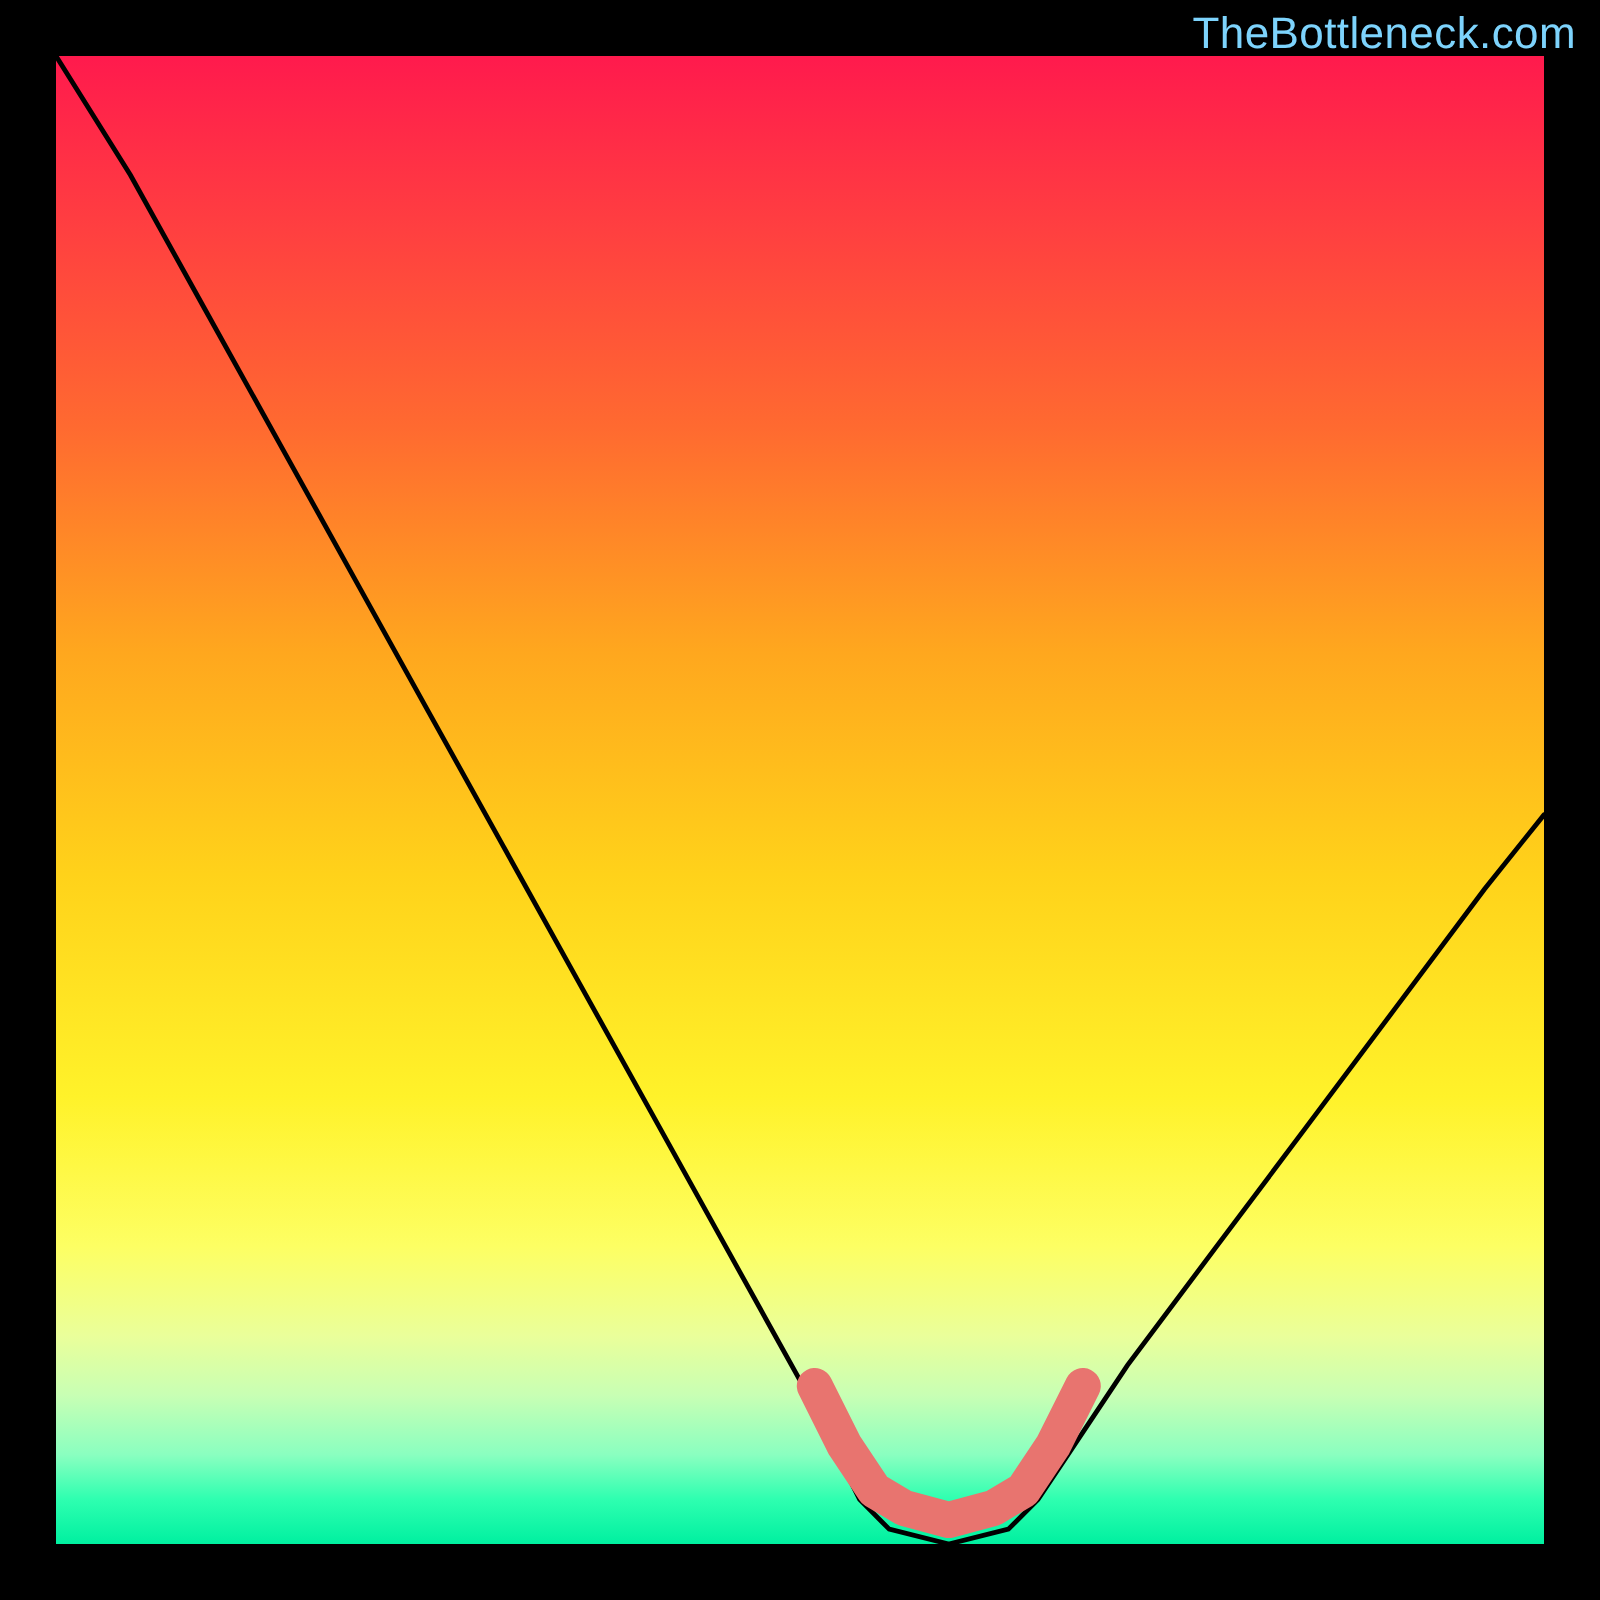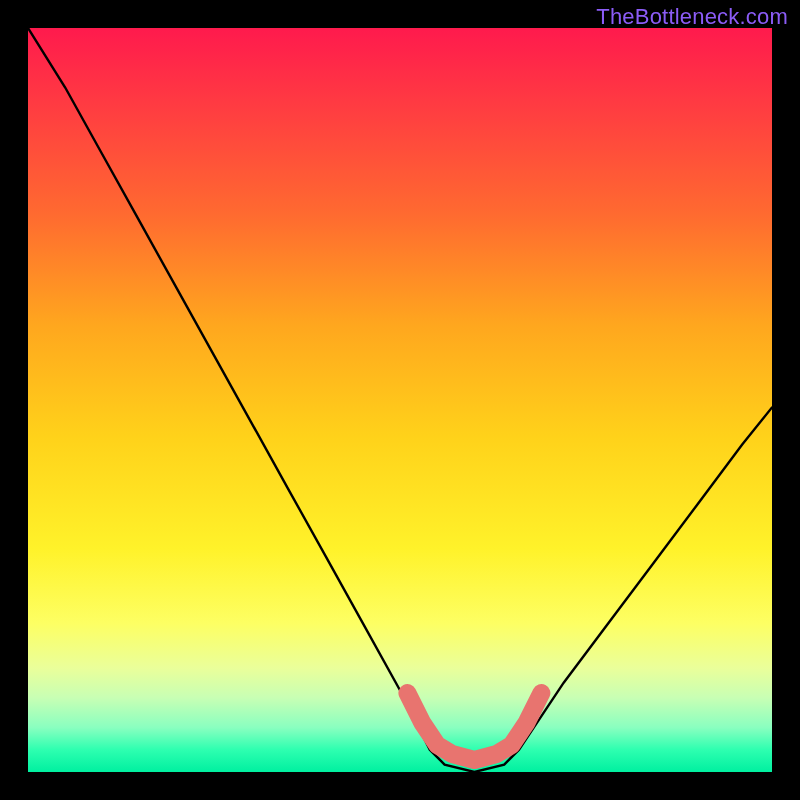--- a/index.html
+++ b/index.html
@@ -45,21 +45,21 @@
     left: 0;
     top: 0;
     width: 744px;
     height: 744px;
     pointer-events: none;
   }
   .watermark {
     position: absolute;
     top: 4px;
     right: 12px;
-    color: #8b5cf6;
+    color: #7dd3fc;
     font-size: 22px;
     font-weight: 500;
     letter-spacing: 0.2px;
   }
 </style>
 </head>
 <body>
 
 <div class="frame">
   <div class="watermark">TheBottleneck.com</div>

